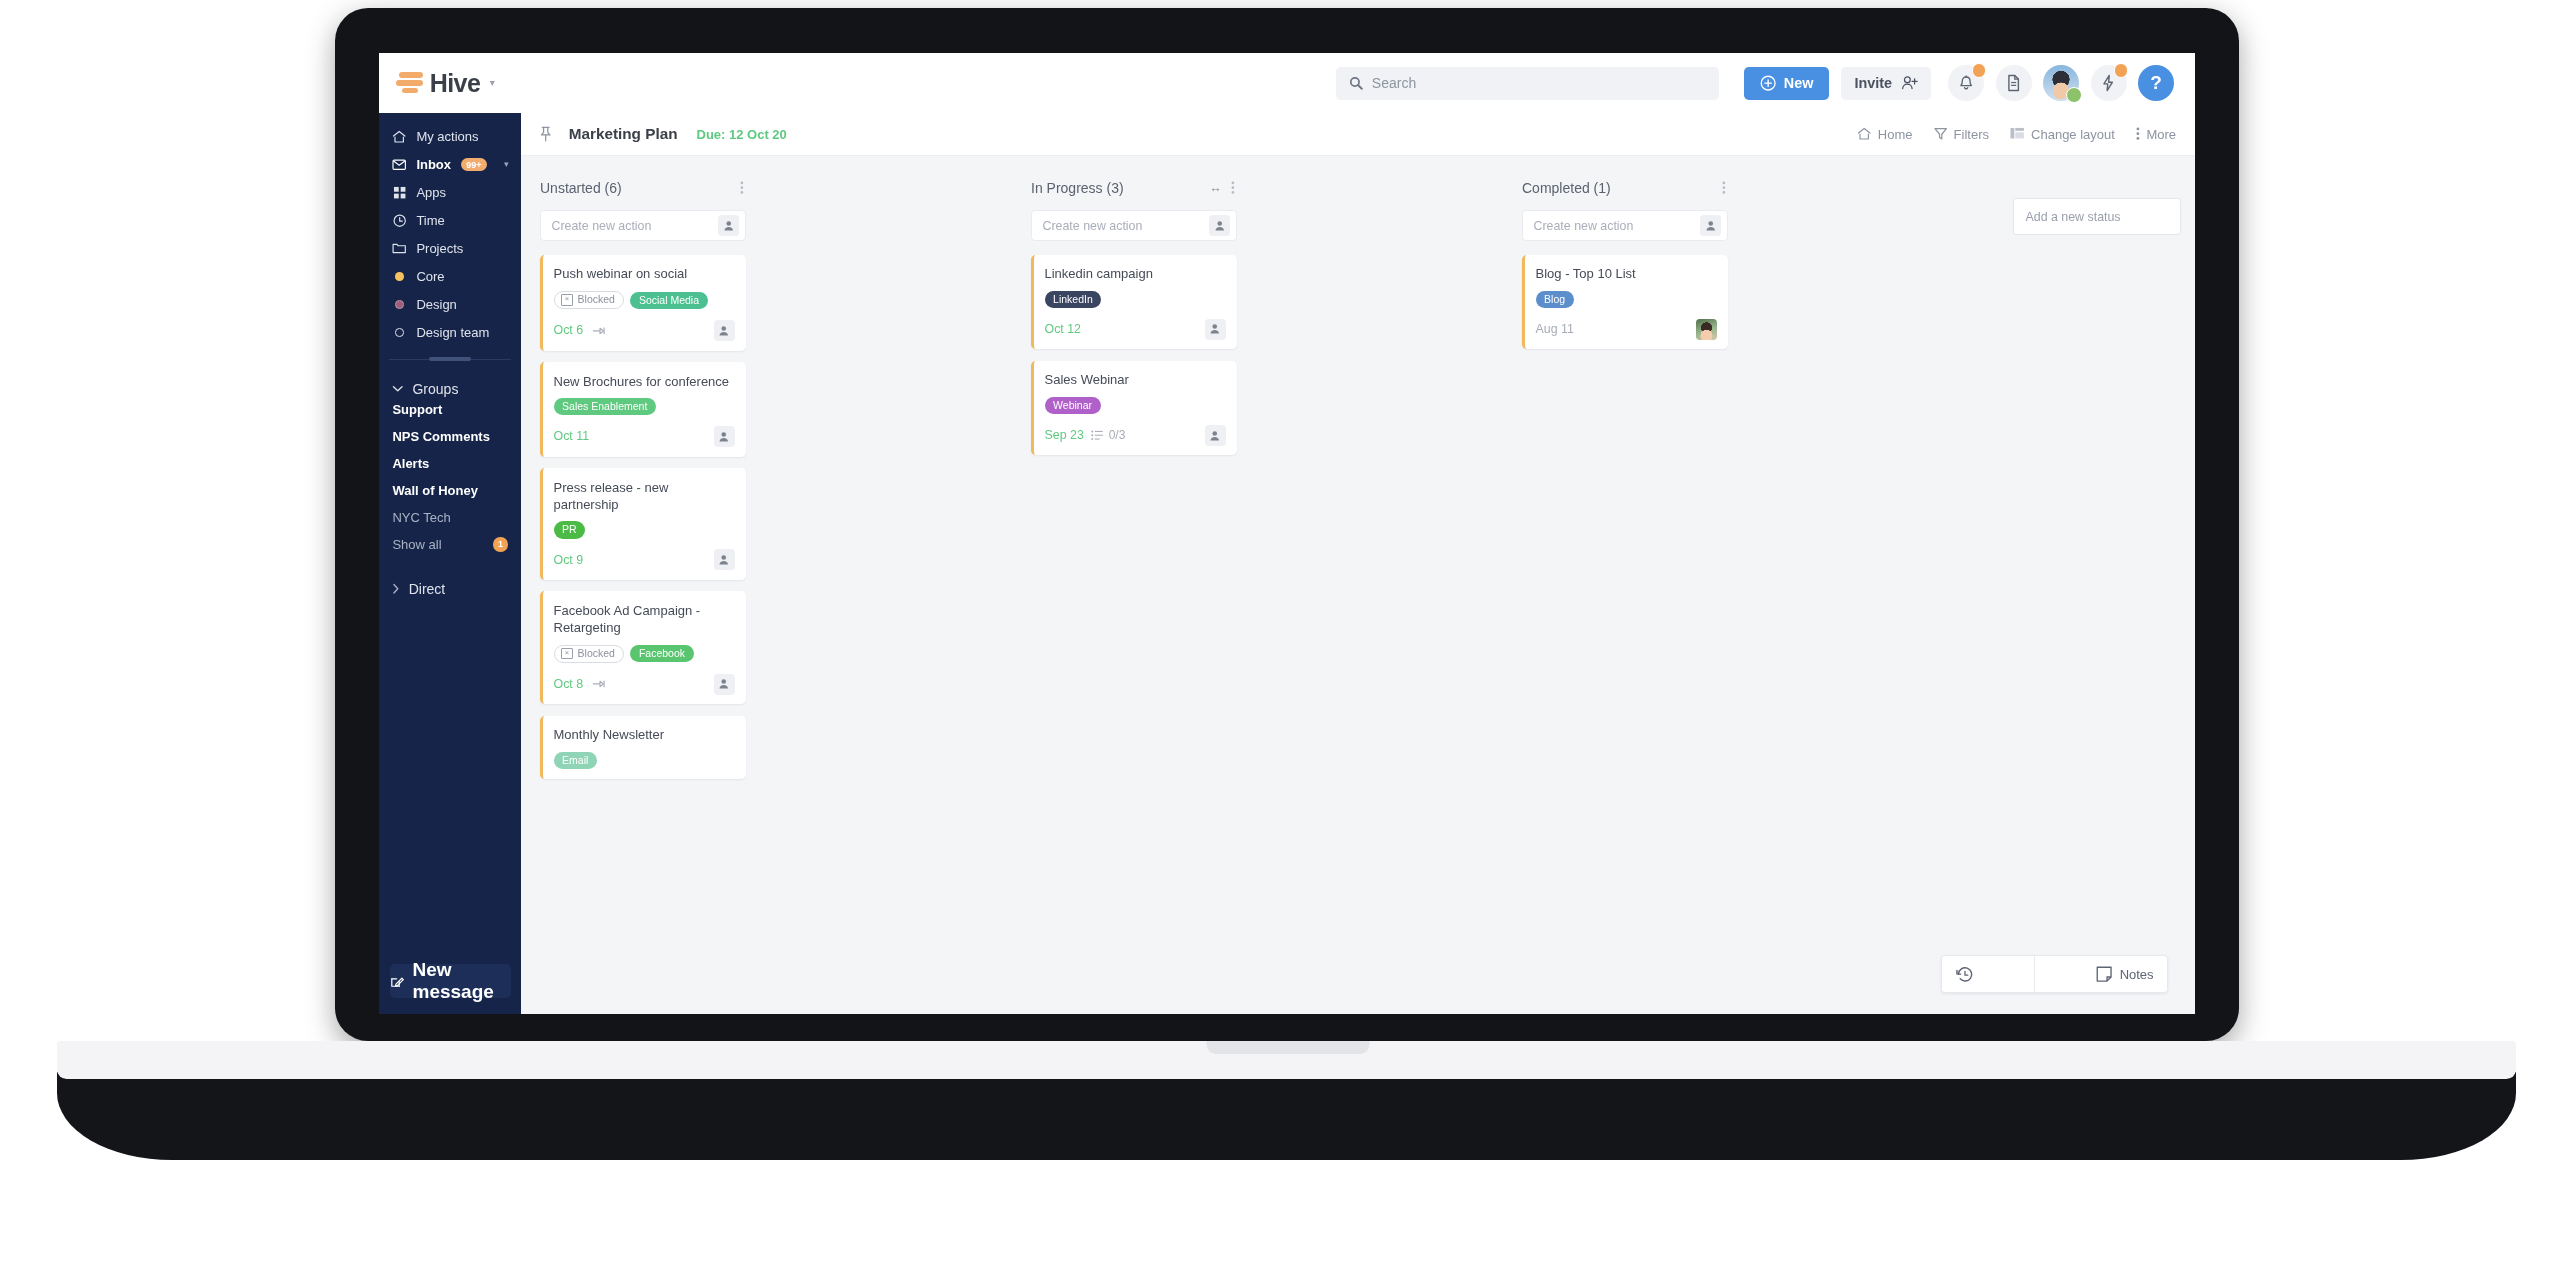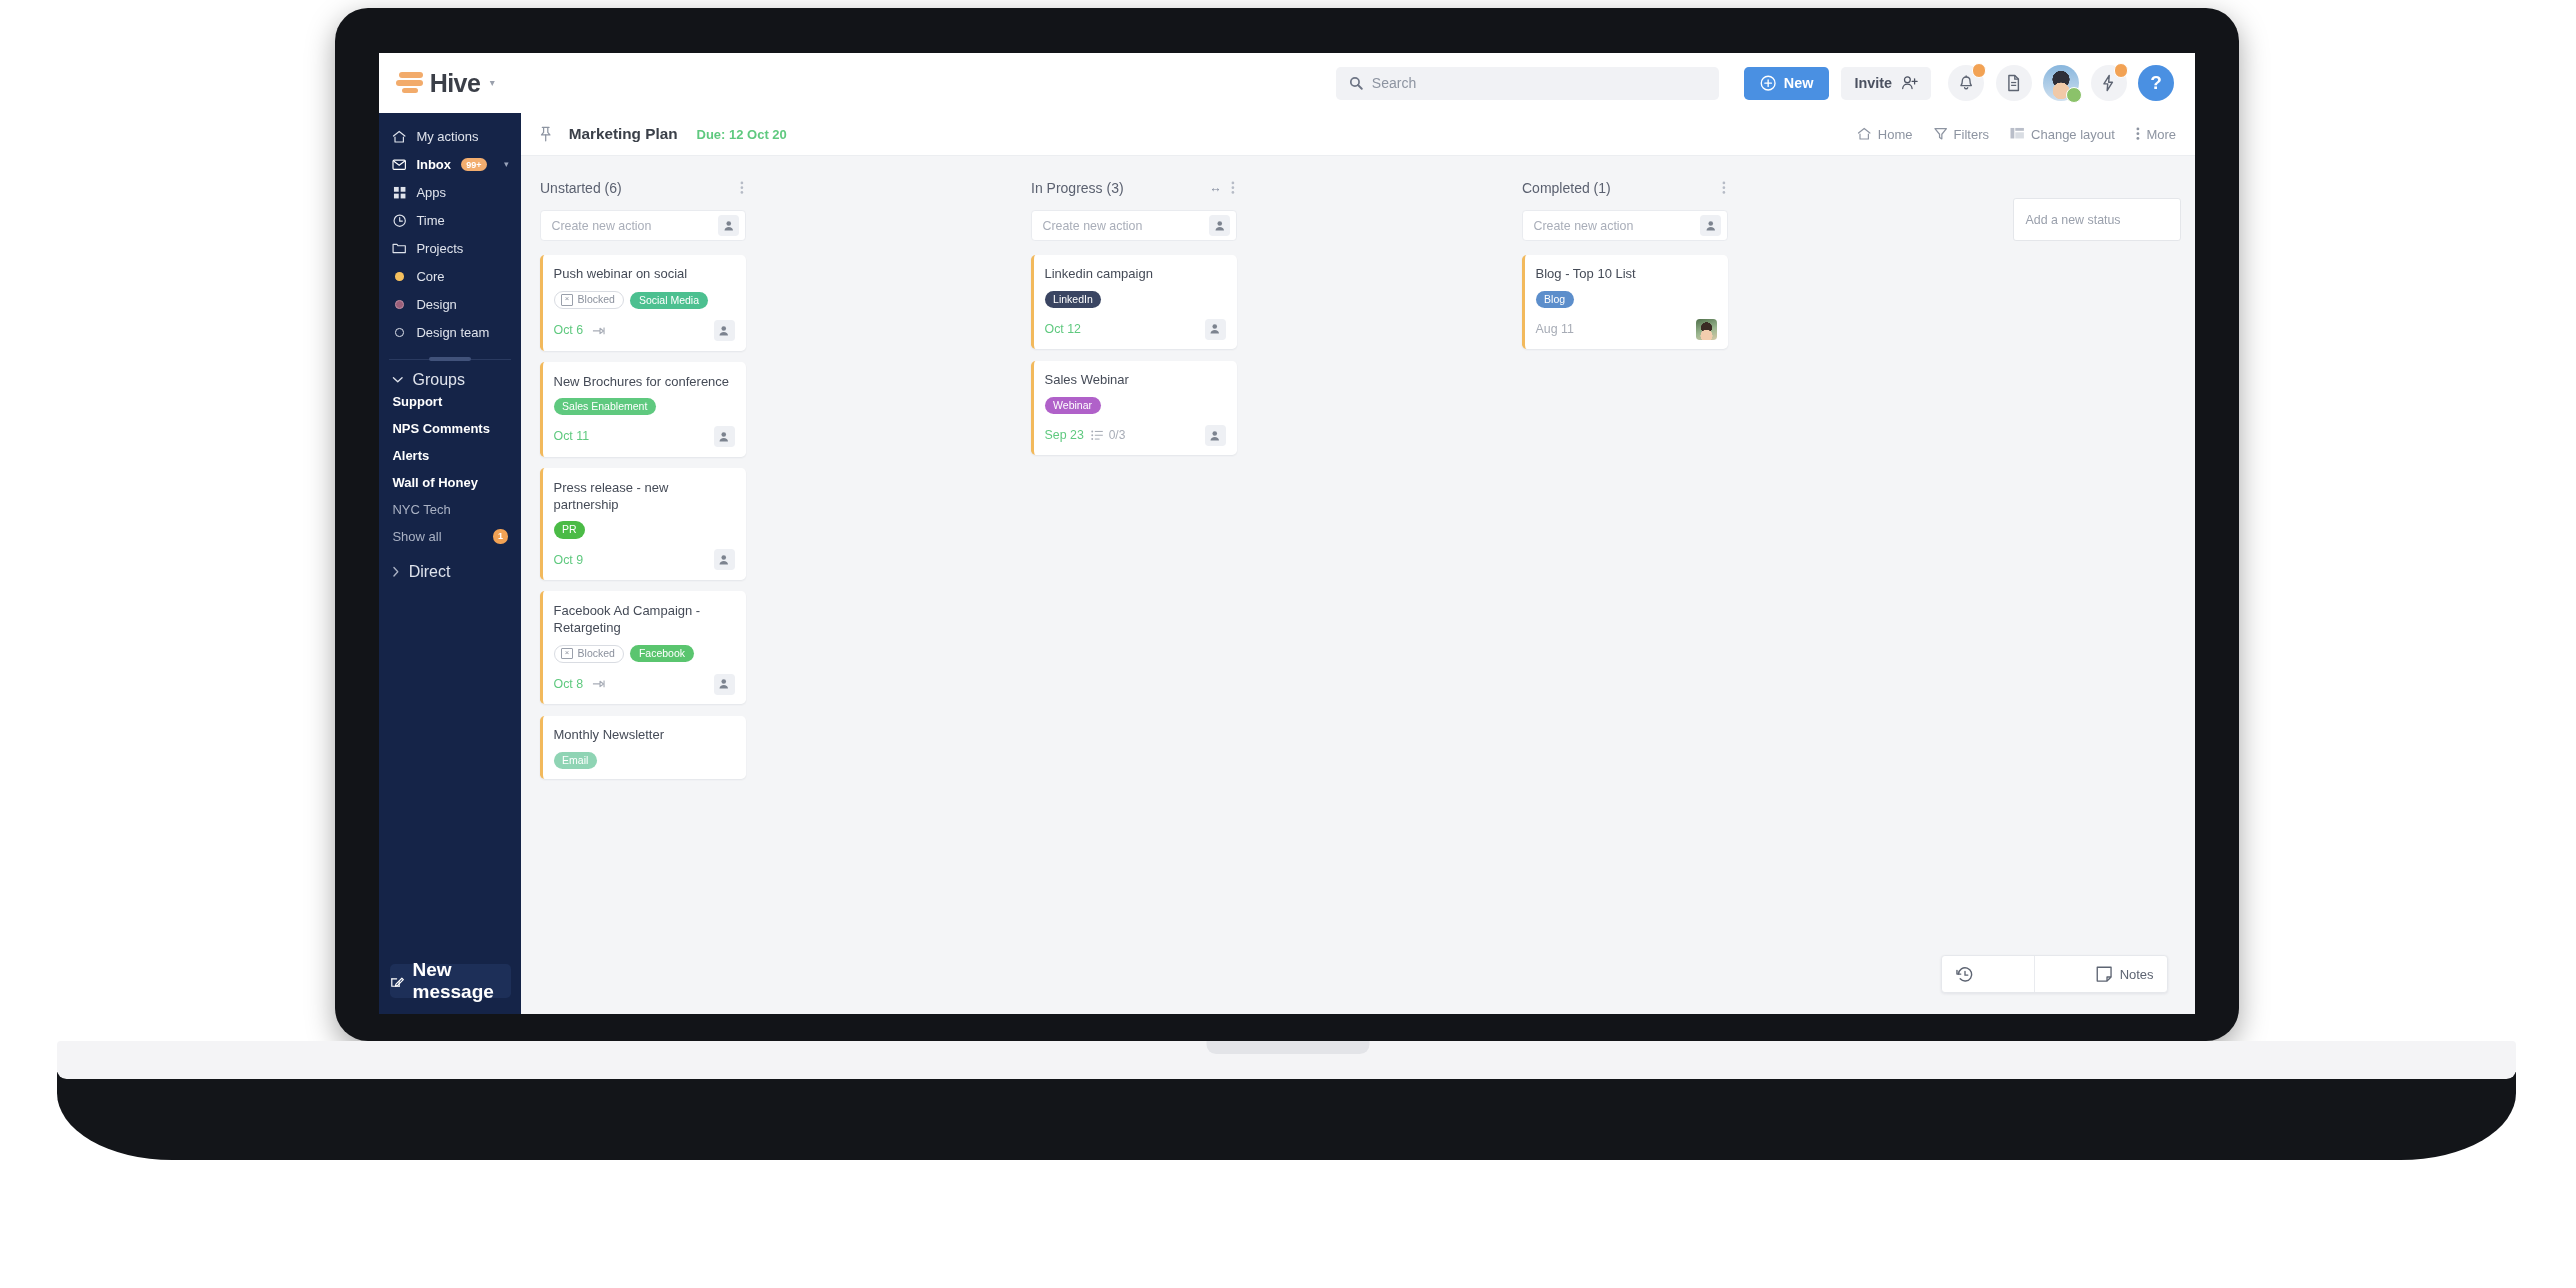--- a/index.html
+++ b/index.html
@@ -301,22 +301,23 @@
     background: #3a4straight;
     background: #41527a;
     border-radius: 2.9px;
   }
   .group-head {
     display: flex;
     align-items: center;
     gap: 8.6px;
     padding: 2.9px 13.4px 5.7px 13.4px;
     color: #dfe3ec;
-    font-size: 16px;
-    cursor: pointer;
+    font-size: 14px;
+    cursor: pointer;
+    margin-top: 10px;
   }
   .group-item {
     height: 27px;
     display: flex;
     align-items: flex-start;
     padding: 0 13.4px;
     font-size: 13px;
     color: #ffffff;
     font-weight: bold;
     cursor: pointer;
@@ -545,21 +546,21 @@
   }
   .card-avatar.photo {
     background:
       radial-gradient(circle at 50% 80%, #f3cdae 0 30%, transparent 31%),
       radial-gradient(circle at 50% 42%, #3a2a24 0 34%, transparent 35%),
       linear-gradient(160deg, #4f6f4a 0%, #9ab68f 55%, #d6c9a8 100%);
   }
 
   .add-status {
     width: 168px;
-    height: 43px;
+    height: 37px;
     background: #ffffff;
     border: 1px solid #e4e6ea;
     border-radius: 2.9px;
     display: flex;
     align-items: center;
     padding: 0 11.5px;
     box-sizing: border-box;
     font-size: 12.4px;
     color: #9aa0ac;
     margin-top: 21px;

